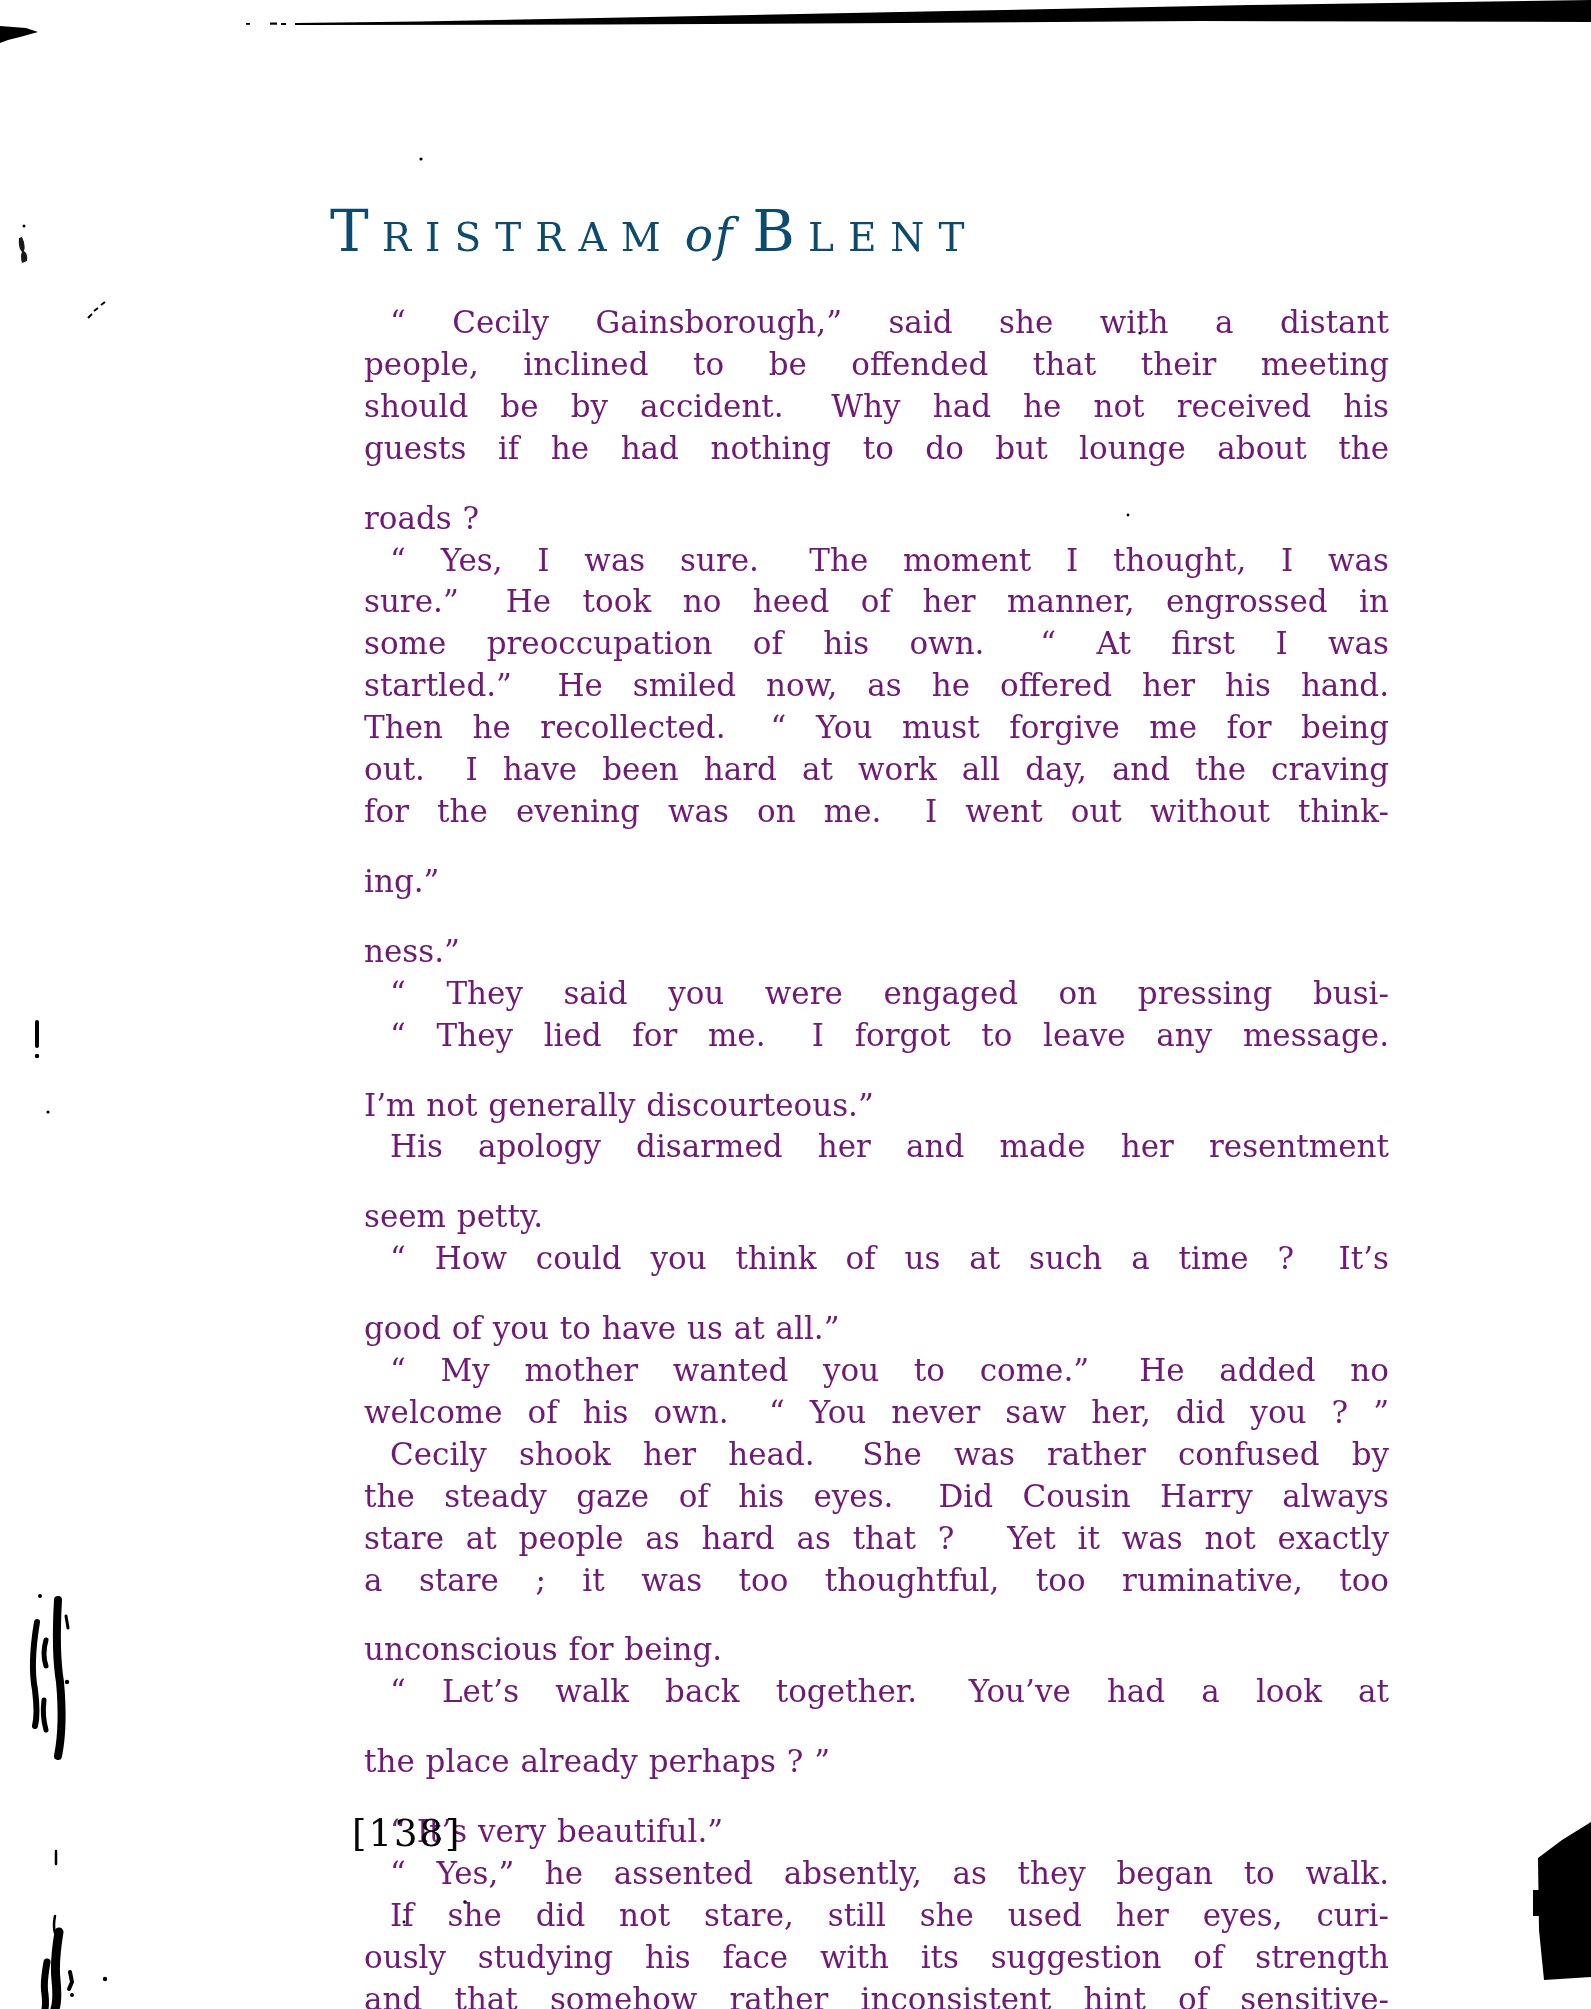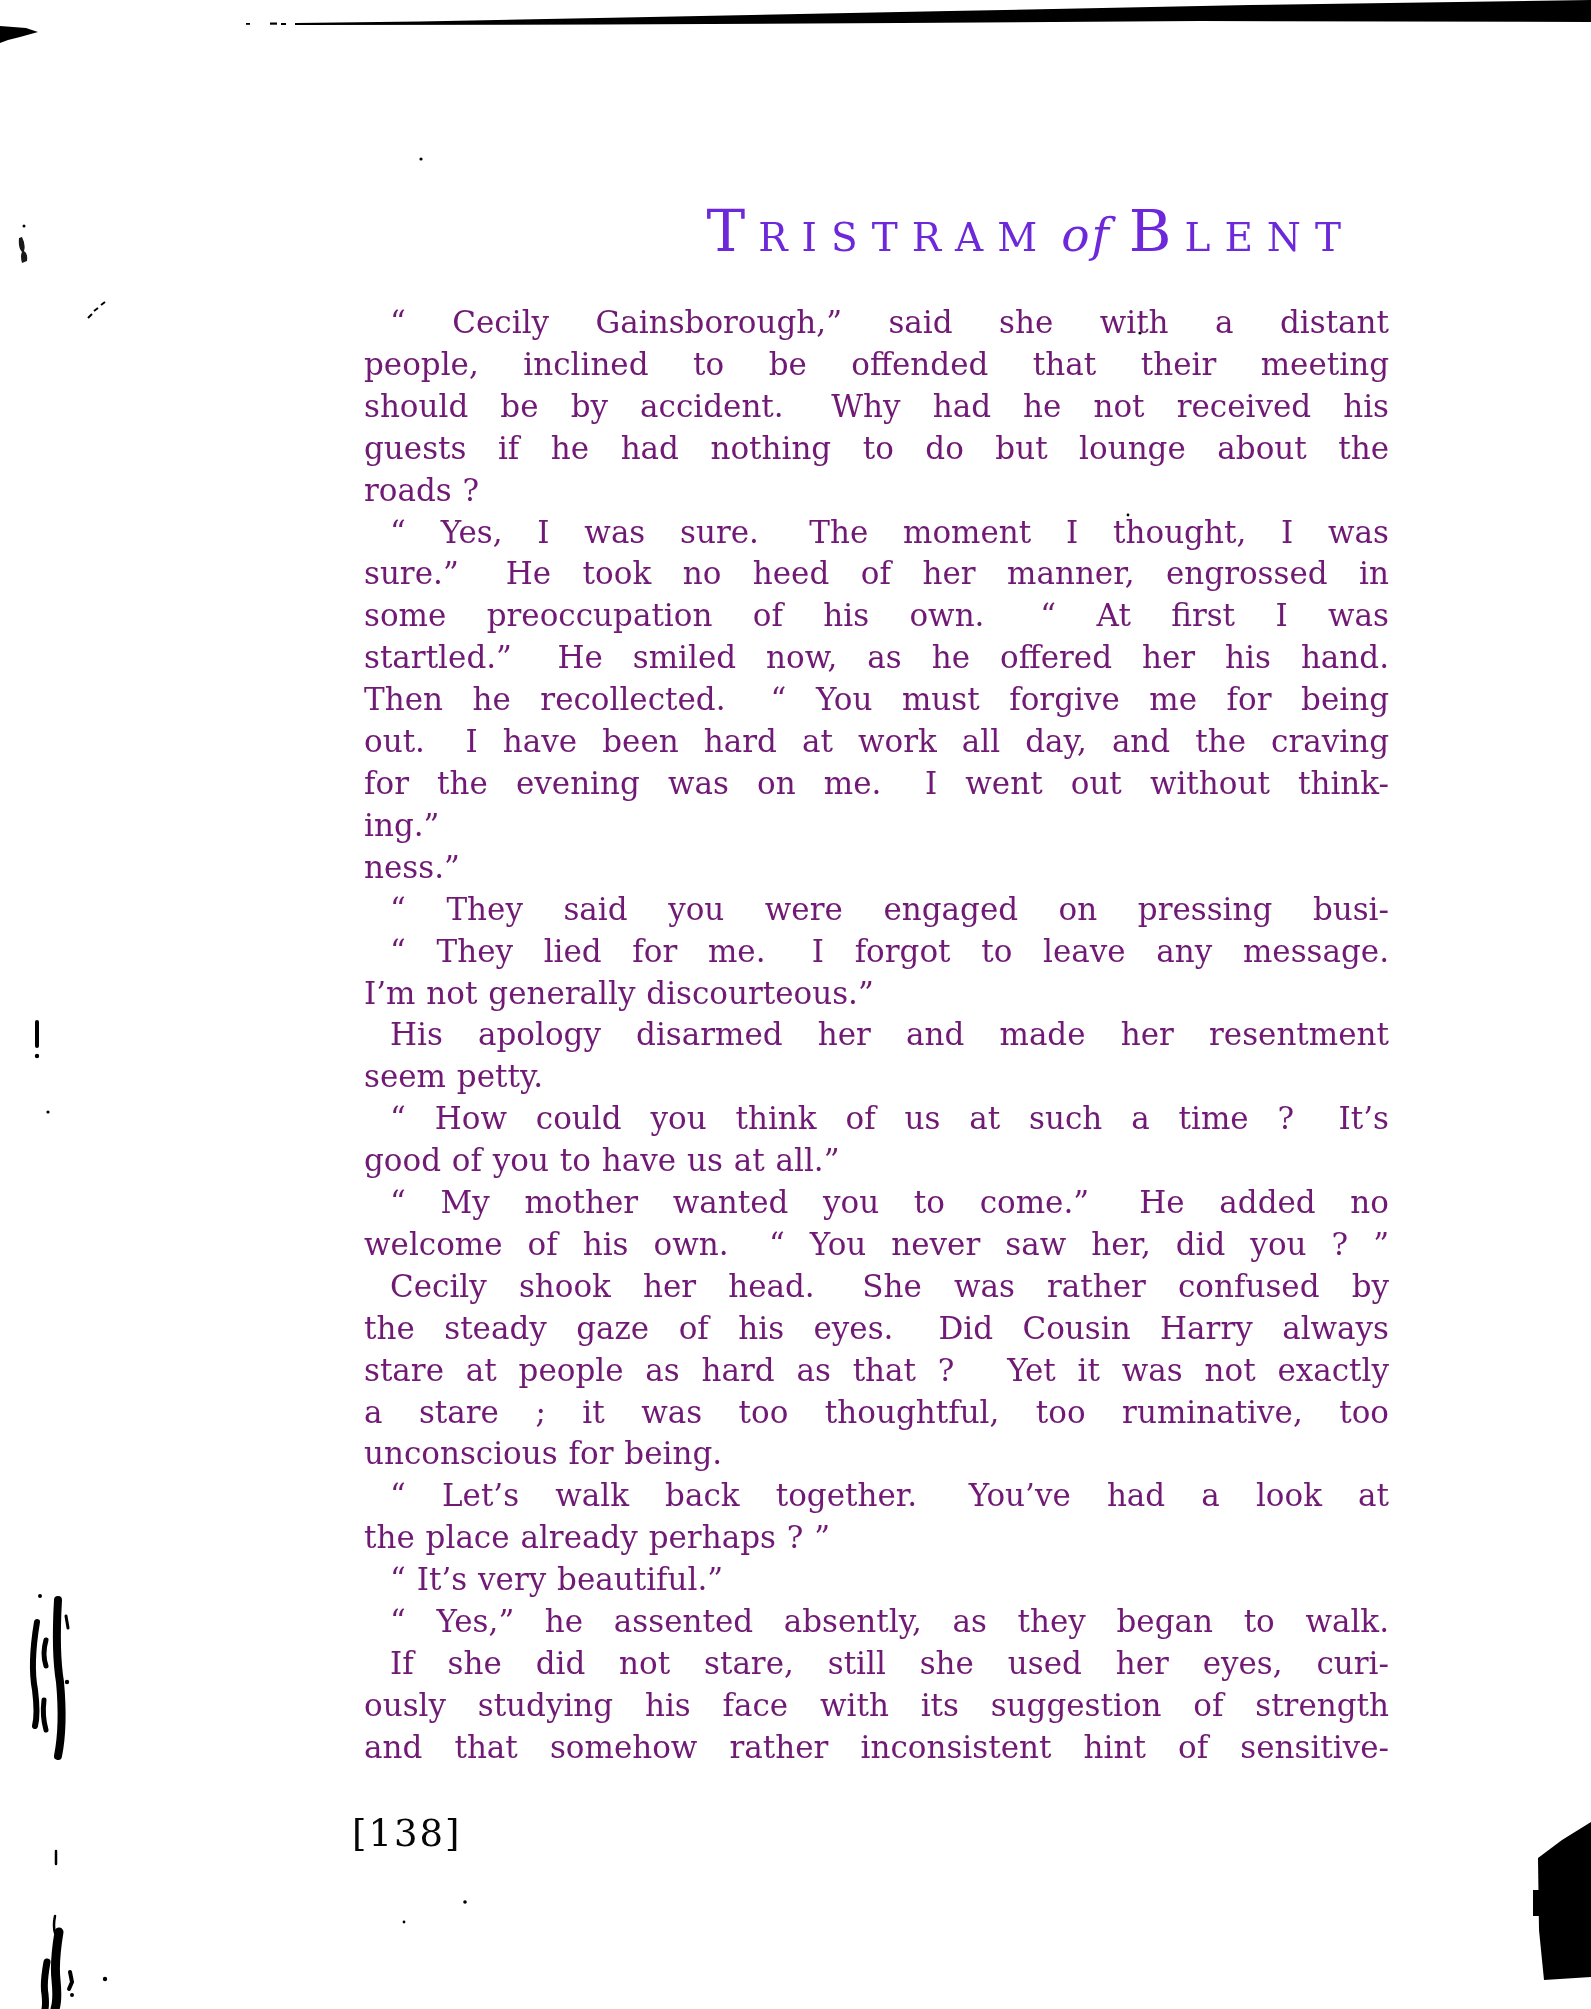--- a/index.html
+++ b/index.html
@@ -7,37 +7,37 @@
     position:relative;
     width:1591px;height:2009px;
     background:#ffffff;
     overflow:hidden;
     font-family:"DejaVu Serif","Liberation Serif",serif;
     color:#000000;
   }
   .artifacts{position:absolute;left:0;top:0;width:1591px;height:2009px;pointer-events:none;}
   .title{
     position:absolute;left:330px;top:202px;width:1025px;
-    text-align:right;white-space:nowrap;line-height:58px;color:#6d28d9;
+    text-align:left;white-space:nowrap;line-height:58px;color:#0c4a6e;
   }
   .title .big{font-size:58px;letter-spacing:13px;}
   .title .sc{font-size:39px;letter-spacing:14px;}
   .title .of{font-size:47px;font-style:italic;margin:0 18px 0 10px;letter-spacing:2px;}
   .bodytext{
     position:absolute;left:364px;top:302px;width:1025px;
     font-size:31px;line-height:41.9px;color:#701a75;
   }
   .line{
     text-align:justify;
     text-align-last:justify;
     white-space:nowrap;
     word-spacing:1px;
   }
   .line.indent{padding-left:26px;}
-  .line.last{text-align-last:left;}
+  .line.last{text-align-last:left;margin-top:28px;}
   .folio{
     position:absolute;left:352px;top:1812px;width:666px;
     text-align:left;font-size:37px;color:#060606;letter-spacing:2px;
   }
 </style>
 </head>
 <body>
 
 <div class="page">
 

